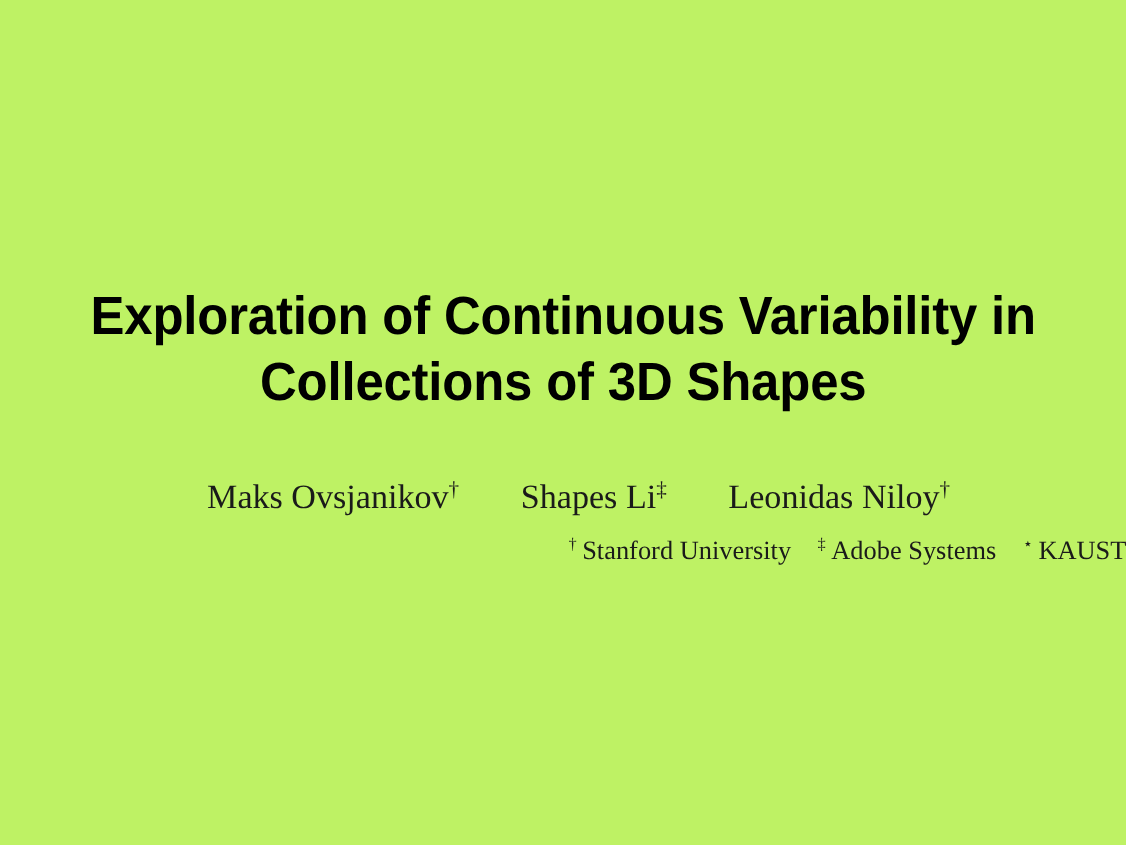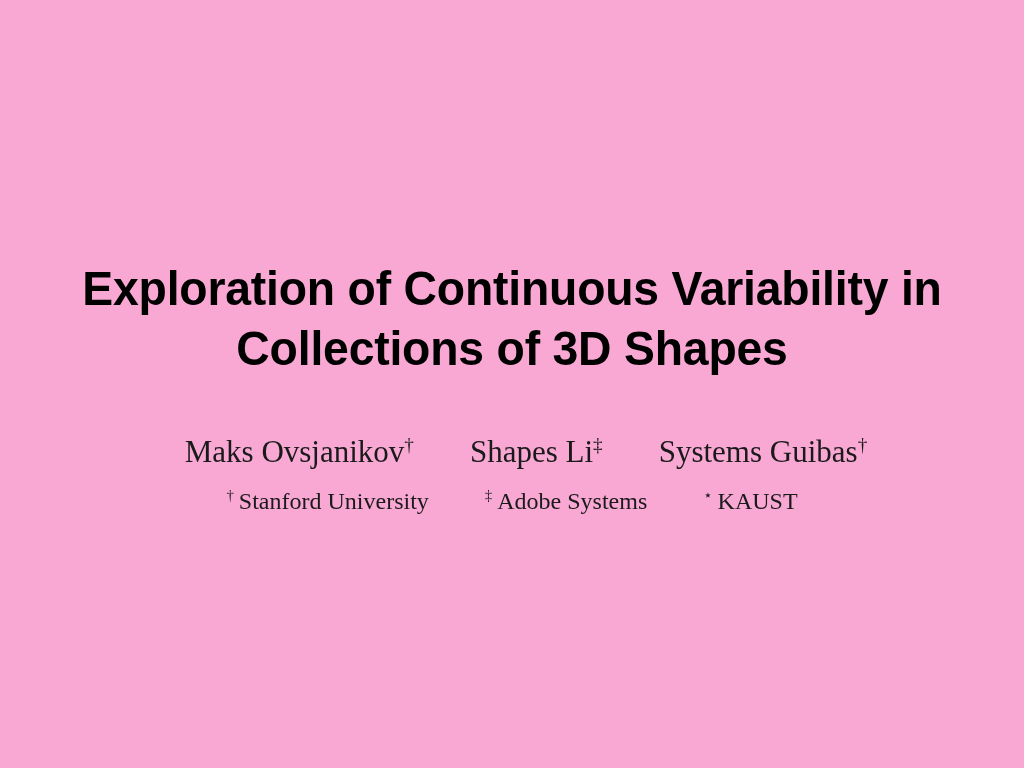--- a/index.html
+++ b/index.html
@@ -14,21 +14,21 @@
     overflow: hidden;
     font-family: "Liberation Serif", "DejaVu Serif", serif;
     color: #000000;
     -webkit-font-smoothing: antialiased;
   }
 
   .slide {
     position: relative;
     width: 1024px;
     height: 768px;
-    background: #f9a8d4;
+    background: #bef264;
   }
 
   
   .title-block {
     position: absolute;
     left: 0;
     top: 258px;
     width: 1024px;
     text-align: center;
   }
@@ -73,31 +73,31 @@
     letter-spacing: 0;
   }
 
   
   .affil-row {
     position: absolute;
     left: 0;
     top: 485px;
     width: 1024px;
     display: flex;
-    justify-content: center;
+    justify-content: flex-end;
     align-items: baseline;
     font-family: "Liberation Serif", "DejaVu Serif", serif;
     font-size: 24px;
     line-height: 32px;
     color: #1a1a1a;
   }
   .affil {
     white-space: nowrap;
   }
-  .affil + .affil { margin-left: 56px; }
+  .affil + .affil { margin-left: 24px; }
   .affil .mark-lead {
     font-size: 0.62em;
     vertical-align: super;
     line-height: 0;
     margin-right: 5px;
   }
   .affil .affil-name { }
 </style>
 </head>
 <body>
@@ -108,21 +108,21 @@
     <span class="title-line">Exploration of Continuous Variability in</span>
     <span class="title-line">Collections of 3D Shapes</span>
   </div>
 
   <div class="author-row">
 
     <span class="author"><span class="author-name">Maks Ovsjanikov</span><sup class="mark">†</sup></span>
 
     <span class="author"><span class="author-name">Shapes Li</span><sup class="mark">‡</sup></span>
 
-    <span class="author"><span class="author-name">Systems Guibas</span><sup class="mark">†</sup></span>
+    <span class="author"><span class="author-name">Leonidas Niloy</span><sup class="mark">†</sup></span>
 
 
   </div>
 
   <div class="affil-row">
 
     <span class="affil"><sup class="mark-lead">†</sup><span class="affil-name">Stanford University</span></span>
 
     <span class="affil"><sup class="mark-lead">‡</sup><span class="affil-name">Adobe Systems</span></span>
 

